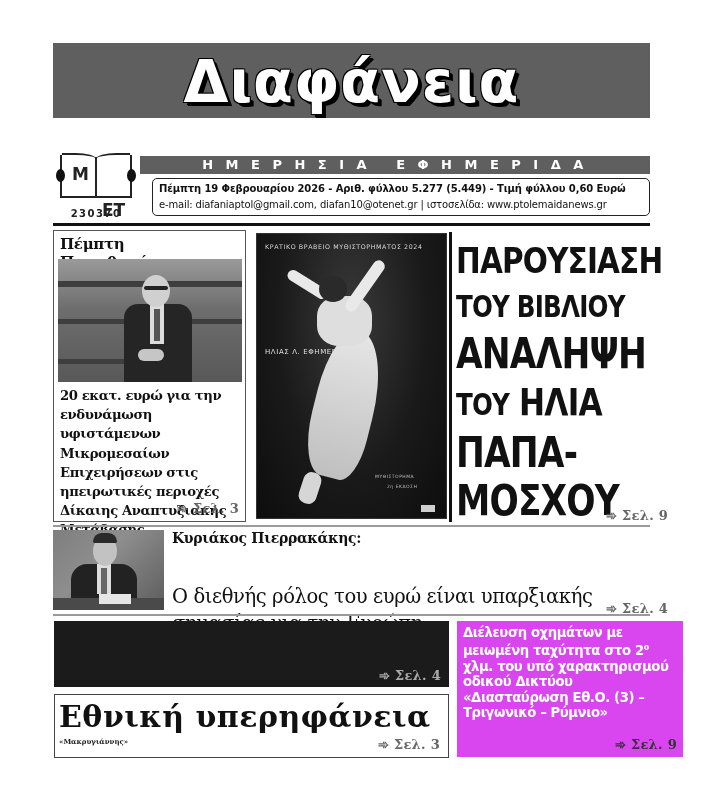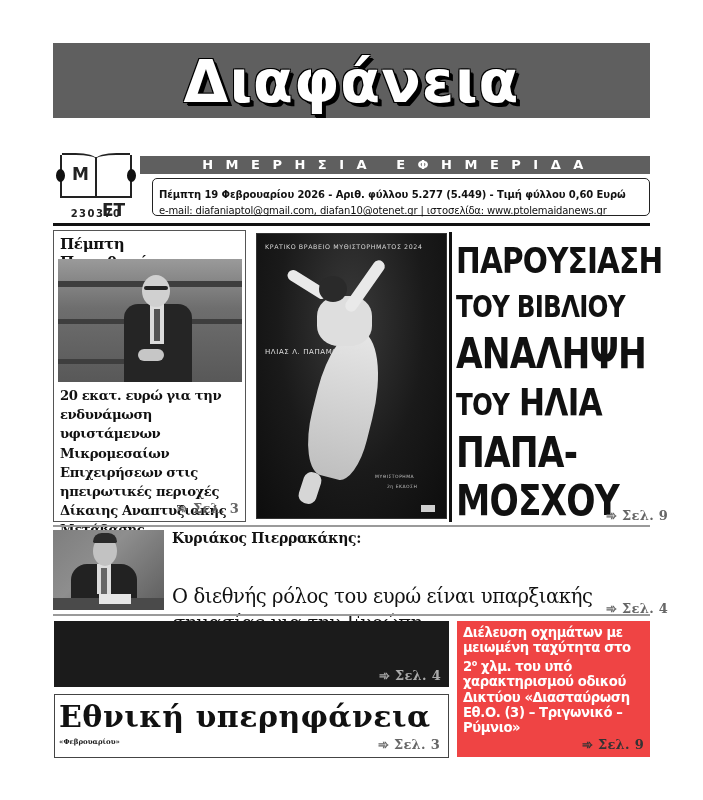--- a/index.html
+++ b/index.html
@@ -45,21 +45,21 @@
   #logo-dot-r { right: 0px; }
   .logo-letter { position: absolute; top: 9px; font-family: "DejaVu Sans", sans-serif; font-weight: bold; font-size: 17px; color: #222; }
   #logo-m { left: 16px; }
   #logo-et { left: 46px; margin-top: 36px; }
   #logo-code { left: 56px; top: 208px; width: 80px; text-align: center; font-family: "DejaVu Sans", sans-serif; font-weight: bold; font-size: 10px; letter-spacing: 1.5px; color: #222; }
 
   #info-box {
     left: 152px; top: 178px; width: 498px; height: 38px;
     border: 1.5px solid #222; border-radius: 5px;
     font-family: "DejaVu Sans", sans-serif; font-size: 10px; line-height: 16px;
-    padding: 8px 6px; color: #111;
+    padding: 2px 6px; color: #111;
   }
   #info-line1 { font-weight: bold; white-space: nowrap; letter-spacing: -0.1px; }
   #info-line2 { white-space: nowrap; letter-spacing: -0.15px; }
 
   #masthead-rule { left: 53px; top: 223px; width: 597px; height: 3px; background: #111; }
 
   
   #left-article { left: 53px; top: 230px; width: 193px; height: 292px; border: 1px solid #555; }
   #left-article-name {
     position: absolute; left: 6px; top: 4px;
@@ -161,21 +161,21 @@
   
   #pride-box {
     left: 54px; top: 694px; width: 395px; height: 64px; border: 1.5px solid #444; padding: 2px 4px;
   }
   #pride-title { font-weight: bold; font-size: 30px; line-height: 40px; letter-spacing: 0.5px; color: #111; white-space: nowrap; }
   #pride-author { font-weight: bold; font-size: 7px; color: #222; margin-top: 0px; }
   #pride-page-ref { position: absolute; right: 8px; bottom: 5px; }
 
   
   #traffic-box {
-    left: 457px; top: 621px; width: 193px; height: 136px; background: #ef4444;
+    left: 457px; top: 621px; width: 226px; height: 136px; background: #d946ef;
     padding: 4px 6px; color: #fff;
   }
   #traffic-text { font-family: "DejaVu Sans", sans-serif; font-weight: bold; font-size: 13.2px; line-height: 15.3px; letter-spacing: -0.4px; }
   #traffic-text sup { font-size: 8px; }
   #traffic-page-ref { position: absolute; right: 6px; bottom: 5px; color: #333; }
 </style>
 </head>
 <body>
 
 <div id="masthead-bg" class="abs"></div>
@@ -219,21 +219,21 @@
 </div>
 
 <div id="book-cover" class="abs">
   <div id="fig-dress" class="fig"></div>
   <div id="fig-torso" class="fig"></div>
   <div id="fig-arm-r" class="fig"></div>
   <div id="fig-arm-l" class="fig"></div>
   <div id="fig-head" class="fig"></div>
   <div id="fig-feet" class="fig"></div>
   <div id="book-award">ΚΡΑΤΙΚΟ ΒΡΑΒΕΙΟ ΜΥΘΙΣΤΟΡΗΜΑΤΟΣ 2024</div>
-  <div id="book-author">ΗΛΙΑΣ Λ. ΠΑΠΑΜΟΣΧΟΣ</div>
+  <div id="book-author">ΗΛΙΑΣ Λ. ΕΦΗΜΕΡΙΔΑ</div>
   <div id="book-genre">ΜΥΘΙΣΤΟΡΗΜΑ</div>
   <div id="book-edition">2η ΕΚΔΟΣΗ</div>
   <div id="book-publisher-logo"></div>
 </div>
 
 <div id="book-headline-rule" class="abs"></div>
 <div id="book-headline" class="abs">
   <span id="bh-1" class="bh-line">ΠΑΡΟΥΣΙΑΣΗ</span>
   <span id="bh-2" class="bh-line">ΤΟΥ ΒΙΒΛΙΟΥ</span>
   <span id="bh-3" class="bh-line">ΑΝΑΛΗΨΗ</span>
@@ -259,20 +259,20 @@
 <span id="pk-page-ref" class="abs page-ref">➾ Σελ. 4</span>
 
 <div id="rule-mid2" class="hrule"></div>
 
 <div id="arrests-box" class="abs">
   <span id="arrests-page-ref" class="page-ref">➾ Σελ. 4</span>
 </div>
 
 <div id="pride-box" class="abs">
   <div id="pride-title">Εθνική υπερηφάνεια</div>
-  <div id="pride-author">«Φεβρουαρίου»</div>
+  <div id="pride-author">«Μακρυγιάννης»</div>
   <span id="pride-page-ref" class="page-ref">➾ Σελ. 3</span>
 </div>
 
 <div id="traffic-box" class="abs">
   <div id="traffic-text"><span>Διέλευση οχημάτων με μειωμένη ταχύτητα στο 2</span><sup>ο</sup><span> χλμ. του υπό χαρακτηρισμού οδικού Δικτύου «Διασταύρωση Εθ.Ο. (3) – Τριγωνικό – Ρύμνιο»</span></div>
   <span id="traffic-page-ref" class="page-ref">➾ Σελ. 9</span>
 </div>
 
 </body></html>

